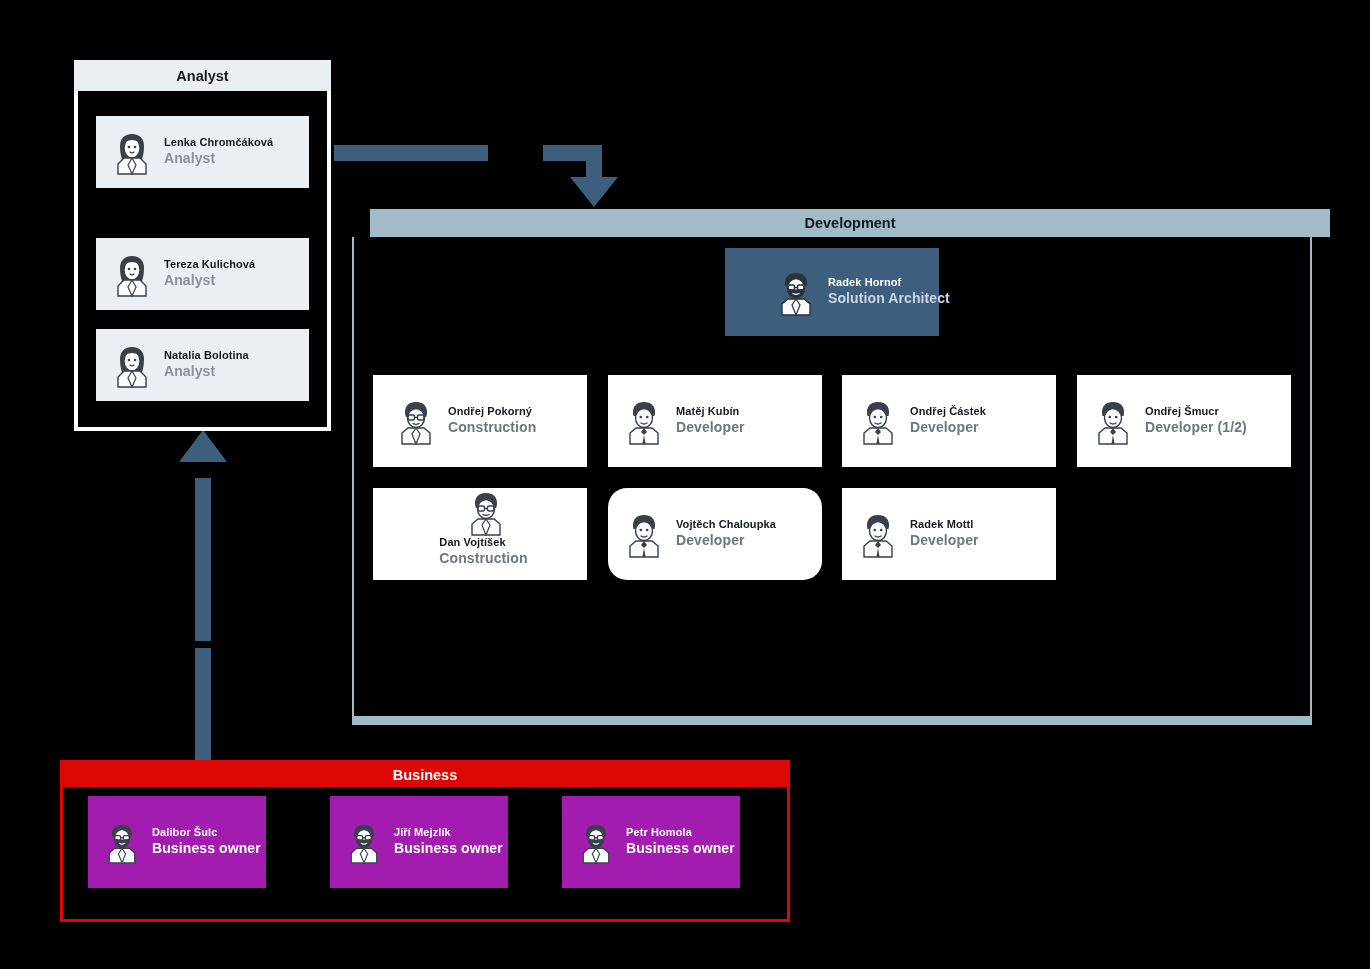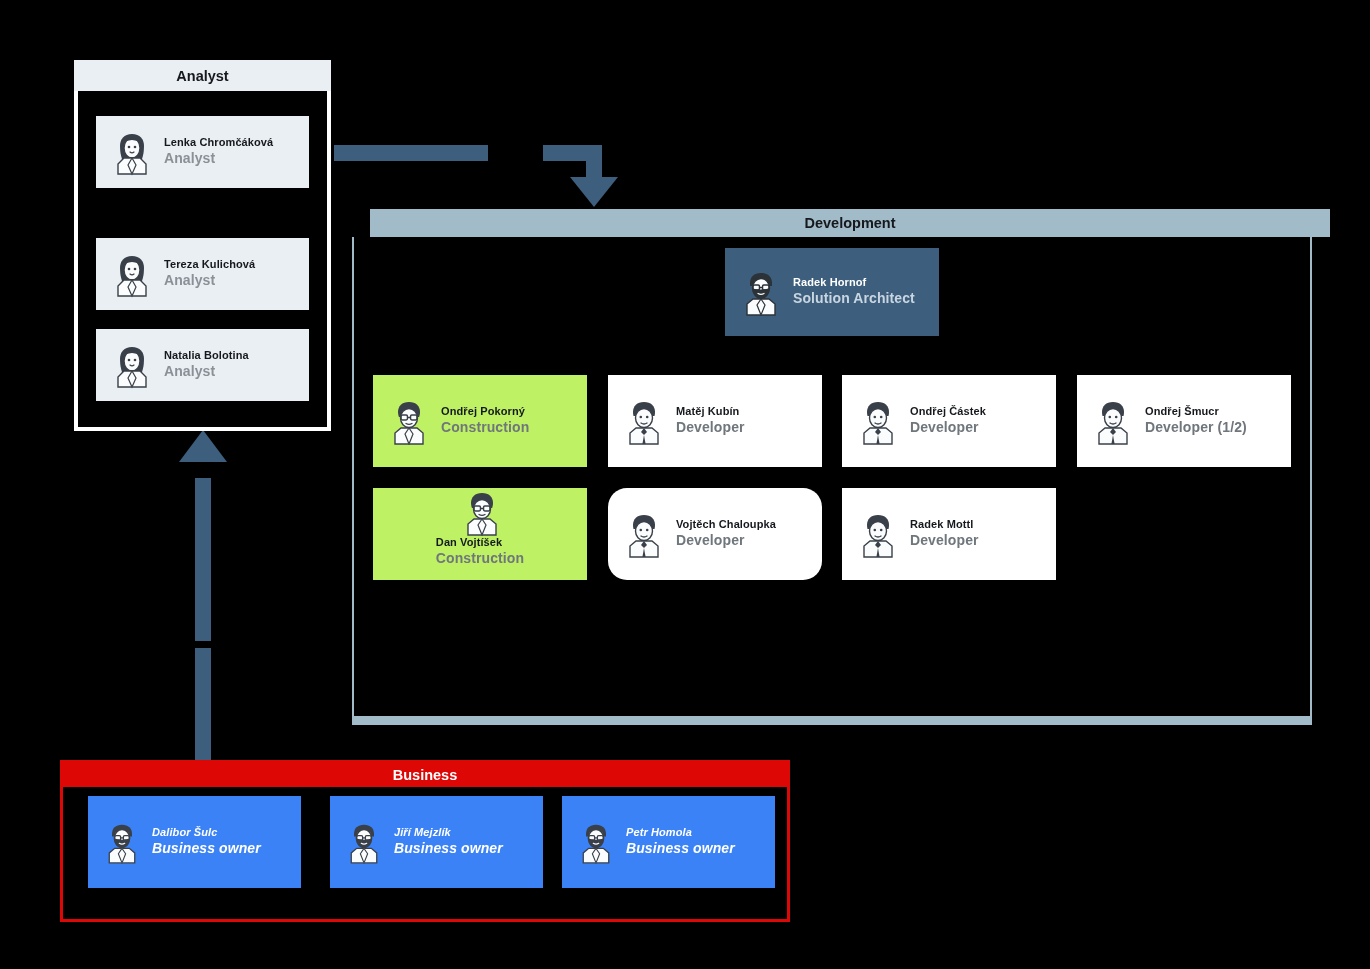--- a/index.html
+++ b/index.html
@@ -103,45 +103,46 @@
     background: #000000;
     border: 2px solid #a2bbc8;
     border-top: none;
     border-bottom-width: 9px;
   }
 
   
   #sa-card {
     left: 725px; top: 248px; width: 214px; height: 88px;
     background: #3d5f7d;
+    padding-left: 35px;
   }
   #sa-card .nm { color: #ffffff; }
   #sa-card .rl { color: #c9d6e1; }
 
   .dev-card { width: 214px; height: 92px; }
-  .dev-card.construction { background: #bef264; }
+  .dev-card.construction { background: #ffffff; padding-left: 7px; }
   .dev-card.developer    { background: #ffffff; }
   .dev-card .nm { color: #15181c; }
   .dev-card .rl { color: #6f767c; }
 
   
   #biz-header {
     left: 60px; top: 760px; width: 730px; height: 30px;
     background: #dd0806;
     color: #ffffff;
   }
   #biz-body {
     left: 60px; top: 787px; width: 730px; height: 135px;
     background: #000000;
     border: 3px solid #dd0806;
     border-top: none;
   }
   .biz-card {
-    background: #3b82f6;
-    width: 213px; height: 92px; font-style: italic;
+    background: #a21caf;
+    width: 178px; height: 92px;
   }
   .biz-card .nm { color: #ffffff; }
   .biz-card .rl { color: #ffffff; font-weight: bold; }
 
   
   .conn { position: absolute; background: #3d5f7d; }
 
   #conn-h-left   { left: 334px; top: 145px; width: 154px; height: 16px; }
   #conn-h-right  { left: 543px; top: 145px; width: 59px;  height: 16px; }
   #conn-v-right  { left: 586px; top: 145px; width: 16px;  height: 36px; }

